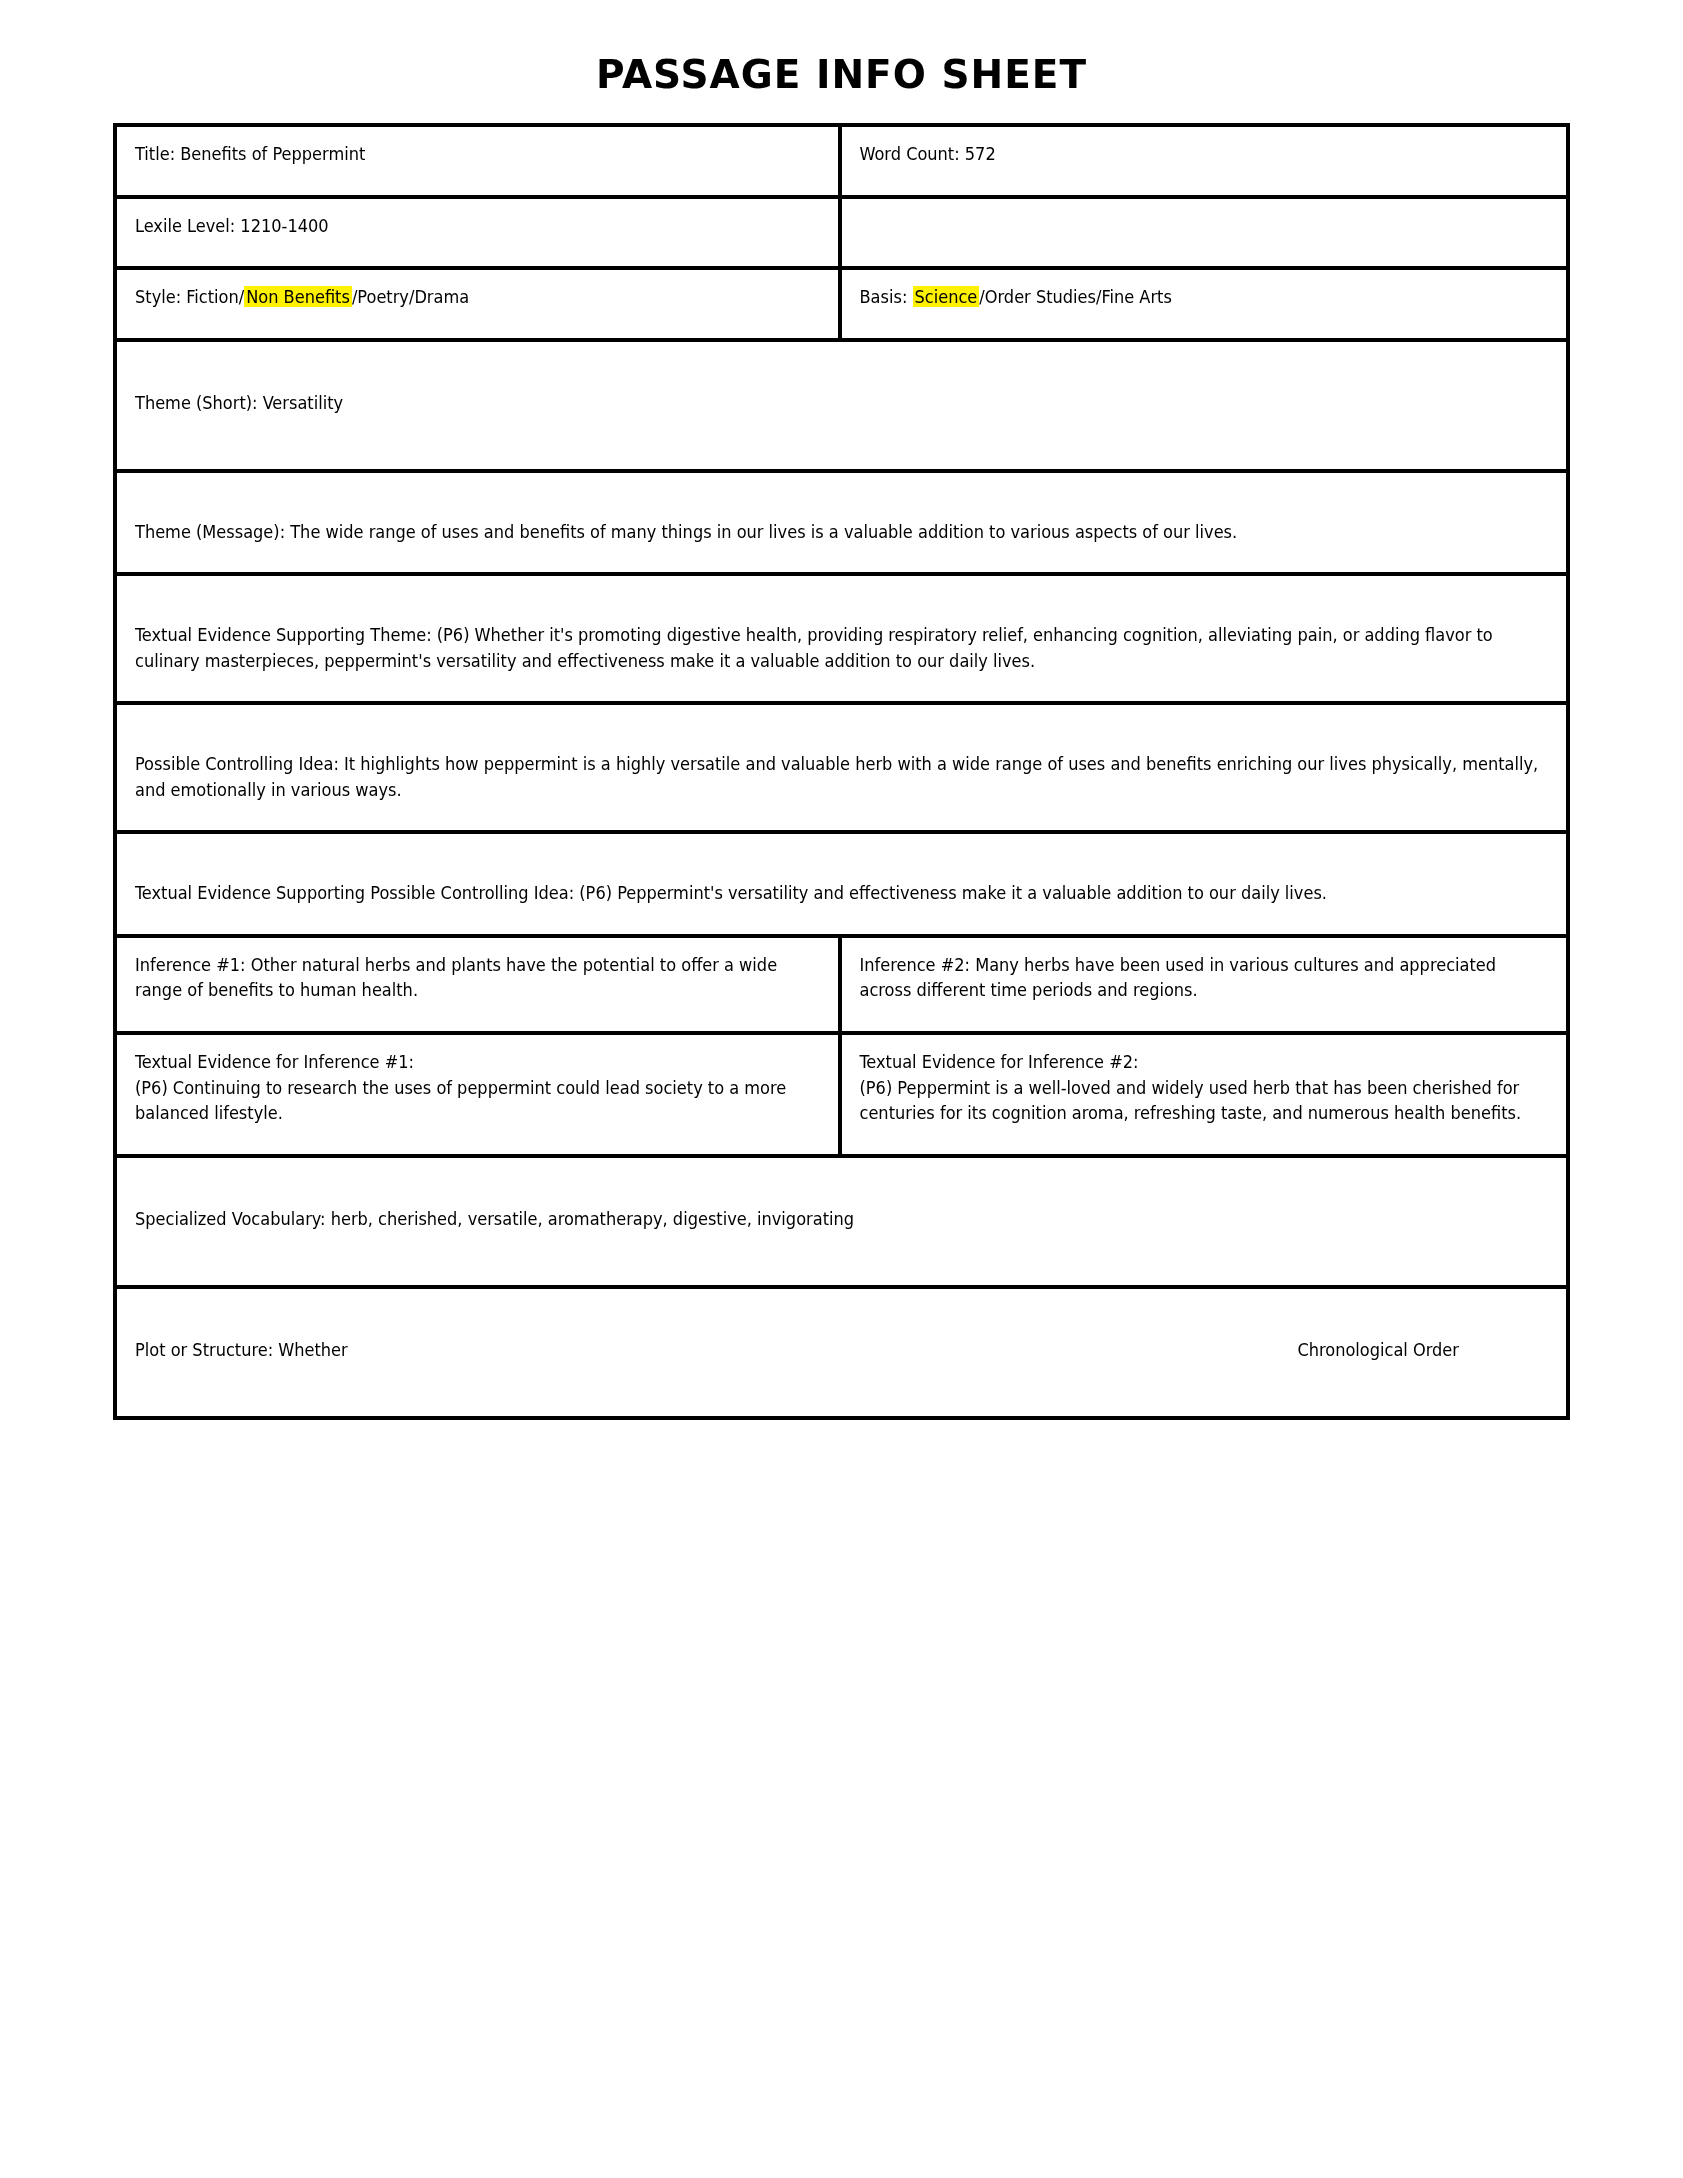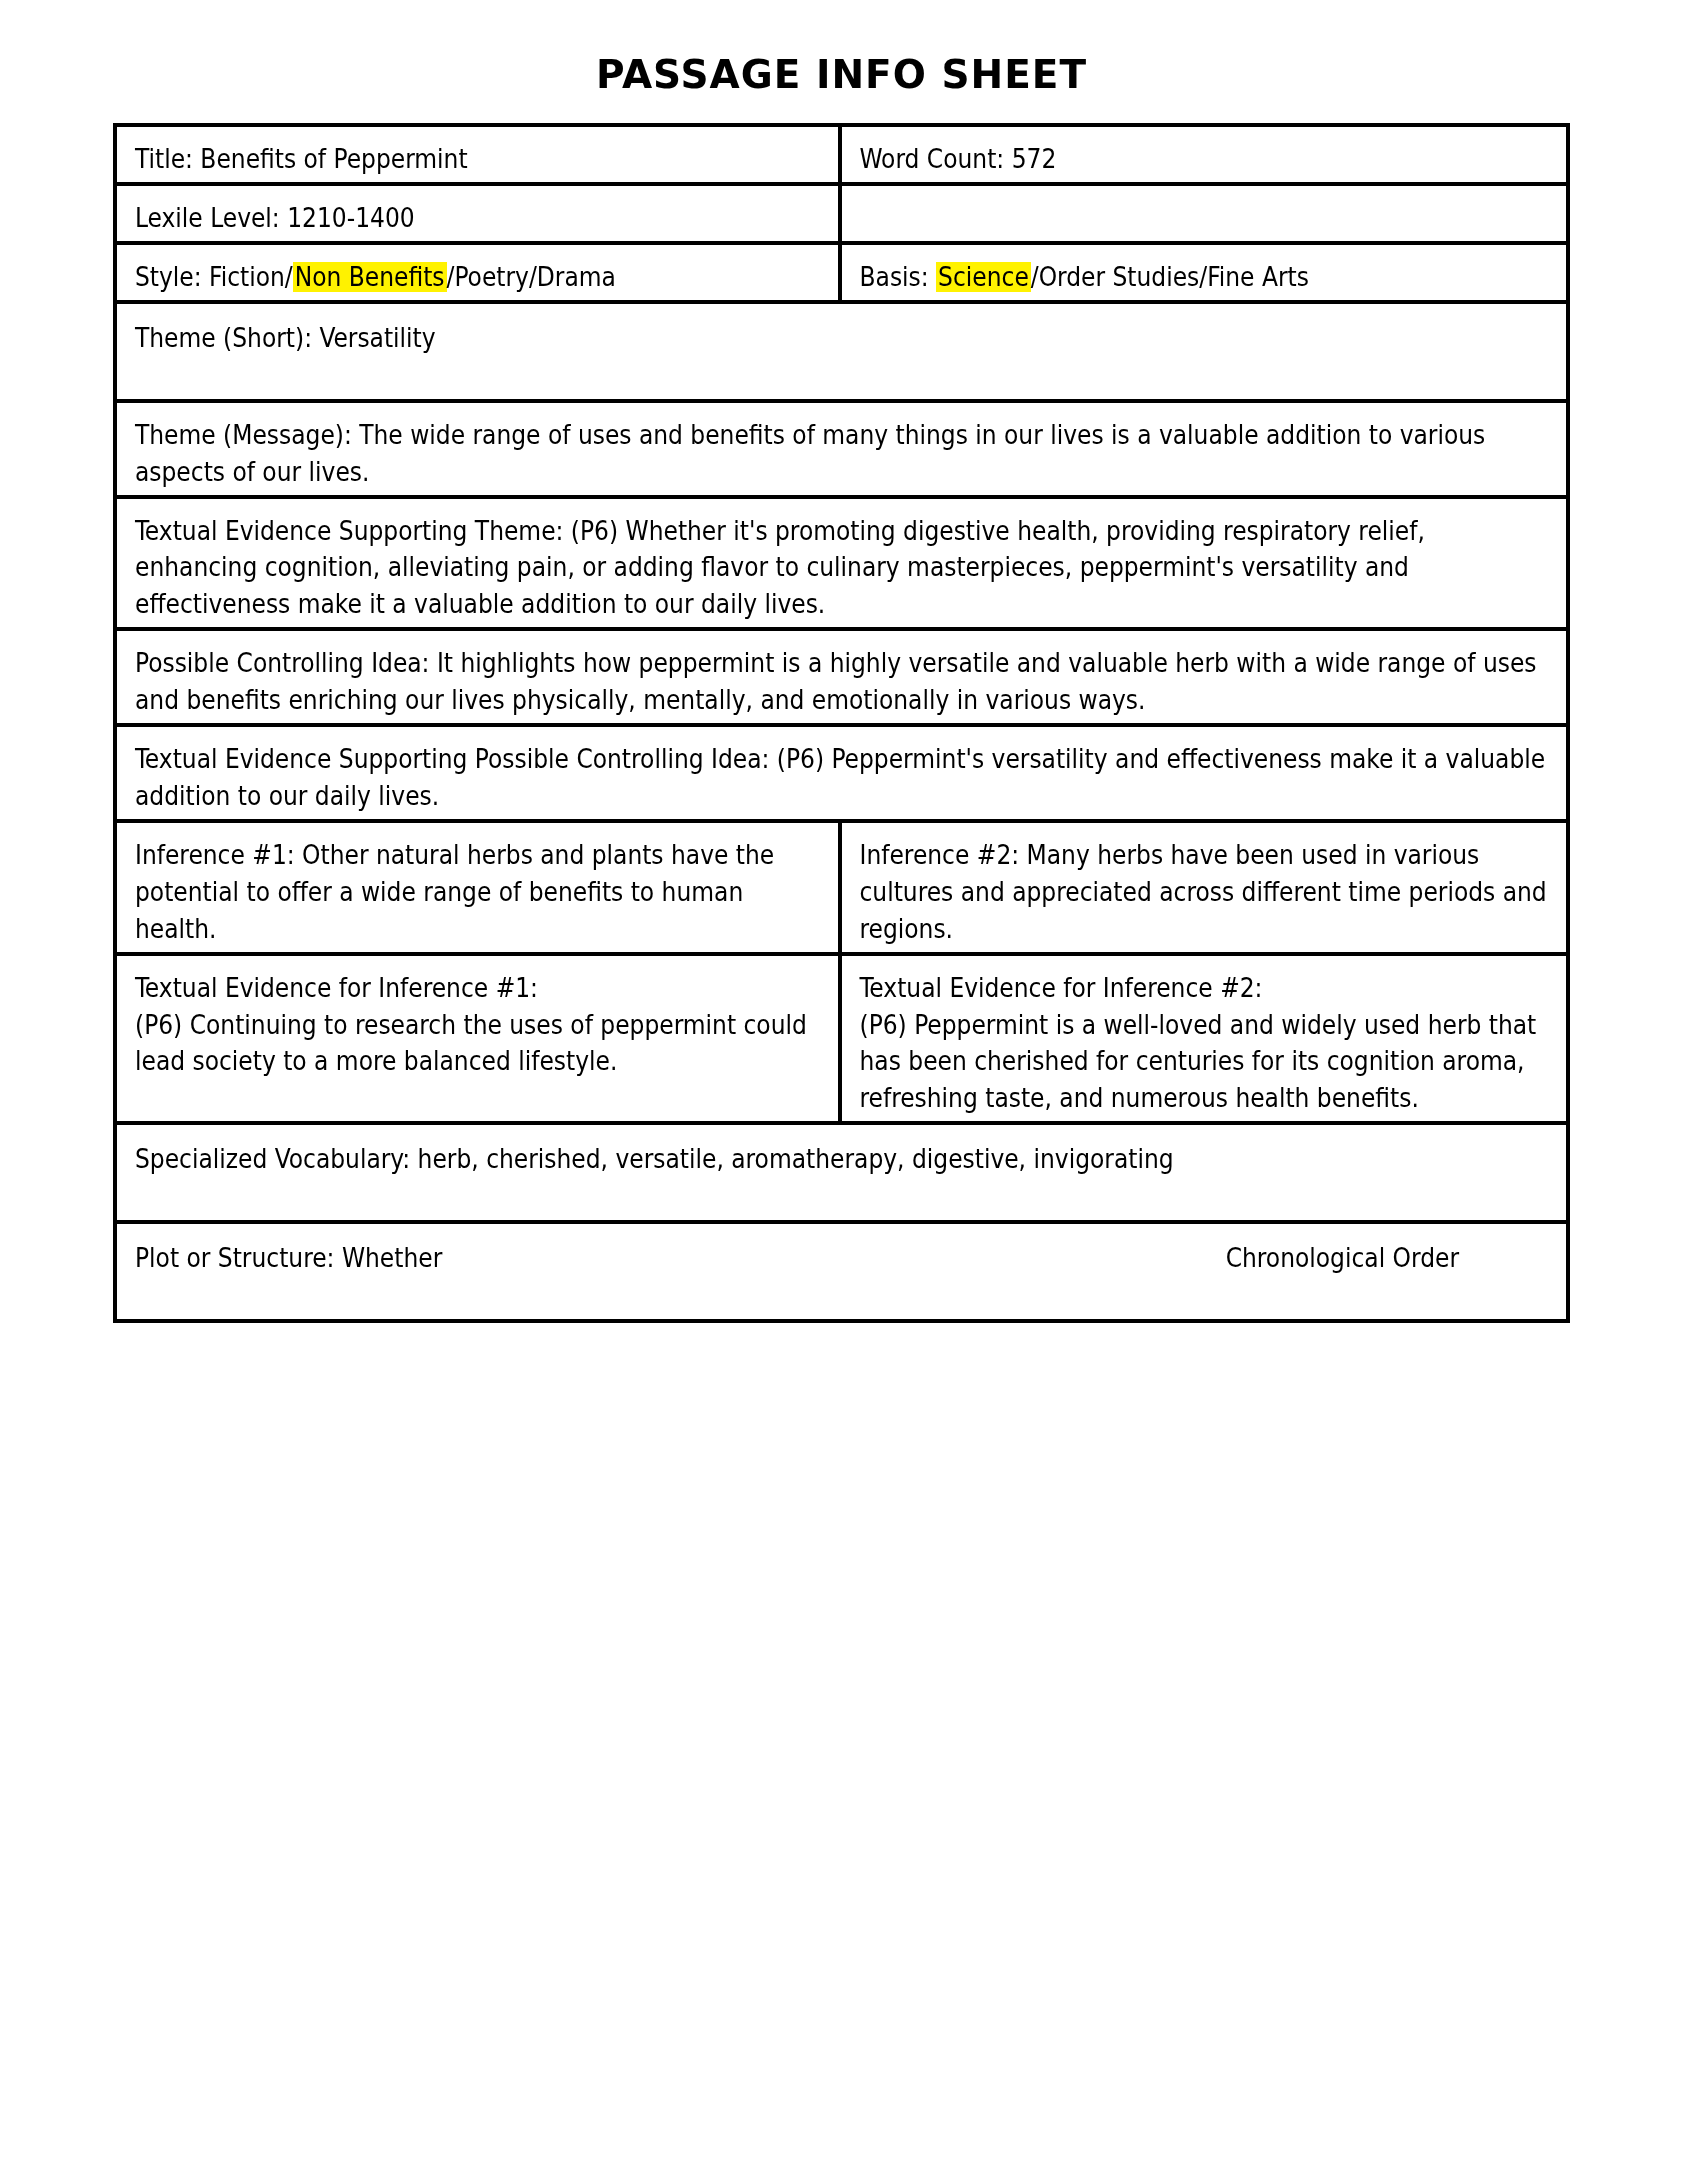--- a/index.html
+++ b/index.html
@@ -38,33 +38,34 @@
     box-sizing: border-box;
   }
   .row {
     display: flex;
     border-bottom: 4px solid #000;
   }
   .row:last-child {
     border-bottom: none;
   }
   .cell {
-    padding: 14px 18px 4px 18px;
+    padding: 14px 18px 28px 18px;
     box-sizing: border-box;
-    font-size: 26px;
+    font-size: 18px;
     line-height: 1.42;
   }
   .cell.half {
     width: 50%;
   }
   .cell.half.left {
     border-right: 4px solid #000;
   }
   .cell.full {
     width: 100%;
+    margin-top: 32px;
   }
   .cell.tall {
     min-height: 95px;
   }
   .hl {
     background: #fff200;
     padding: 0 2px;
   }
   .two-line {
     display: block;

